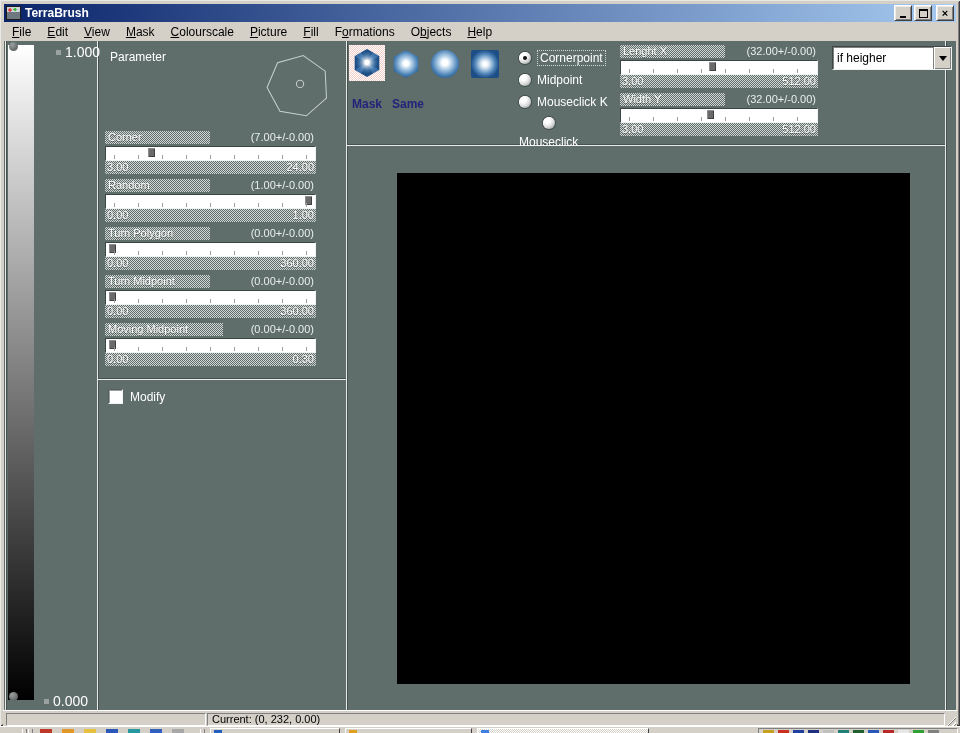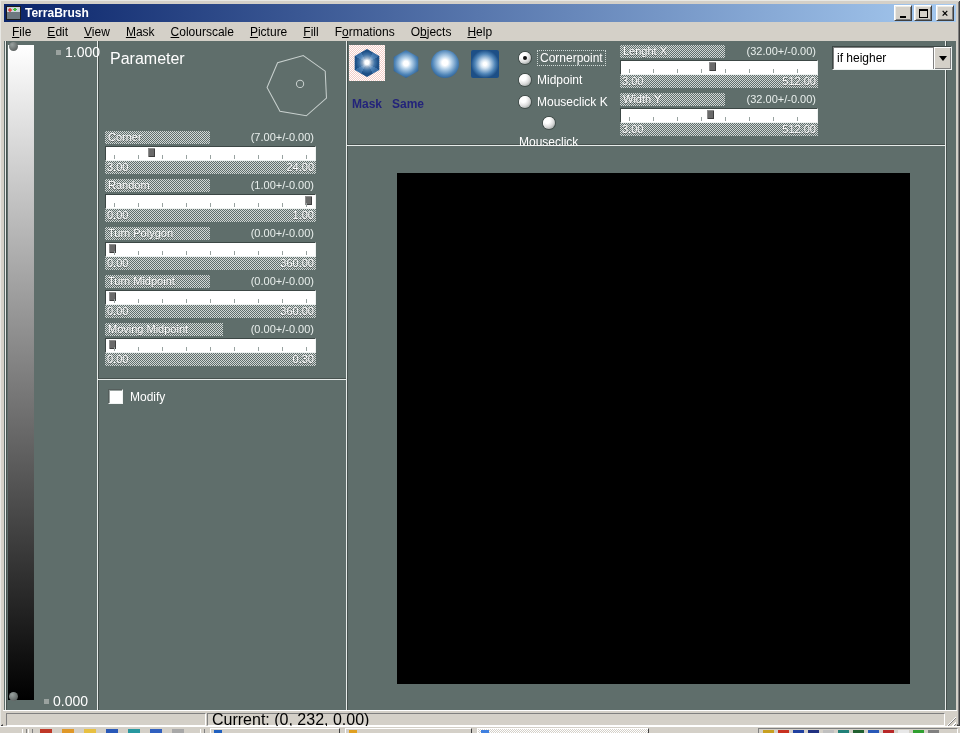--- a/index.html
+++ b/index.html
@@ -101,21 +101,21 @@
 
   
   .checkbox{width:13px;height:13px;background:#fff;
     border:1px solid;border-color:#555e5c #f1f4f3 #f1f4f3 #555e5c;
     box-shadow:inset 1px 1px 0 #9aa2a0;}
 
   
   .statusbar{position:absolute;left:3px;top:710px;width:954px;height:16px;background:#d4d0c8;
     border-top:1px solid #fff;}
   .sb-panel{position:absolute;top:2px;height:11px;border:1px solid;border-color:#808080 #fff #fff #808080;
-    font-size:16px;color:#000;line-height:11px;}
+    font-size:11px;color:#000;line-height:11px;}
   .grip{position:absolute;right:1px;top:3px;width:12px;height:12px;
     background:repeating-linear-gradient(135deg,transparent 0 2px,#fff 2px 3px,#808080 3px 4px);
     clip-path:polygon(100% 0,100% 100%,0 100%);}
 
   
   .taskbar{position:absolute;left:0;top:726px;width:960px;height:7px;background:#d4d0c8;
     border-top:1px solid #fff;overflow:hidden;}
   .tb-handle{position:absolute;top:2px;width:3px;height:8px;border-left:1px solid #fff;border-right:1px solid #808080;}
   .tb-ico{position:absolute;top:2px;width:12px;height:8px;}
   .tb-btn{position:absolute;top:1px;height:10px;background:#d4d0c8;
@@ -174,21 +174,21 @@
     <div class="handle-dot" style="left:5px;top:651px;"></div>
     <div class="scale-label" style="left:52px;top:3px;">
       <span class="scale-sq"></span>
       <span>1.000</span>
     </div>
     <div class="scale-label" style="left:40px;top:652px;">
       <span class="scale-sq"></span>
       <span>0.000</span>
     </div>
 
-    <div class="abs" style="left:106px;top:9px;font-size:16px;">Parameter</div>
+    <div class="abs" style="left:106px;top:9px;font-size:12px;">Parameter</div>
 
     <svg class="abs" style="left:258px;top:12px;" width="72" height="66" viewBox="0 0 68 64">
       <polygon points="39.2,2.5 60.4,17.6 61.6,43.7 42.1,60.9 16.5,56.4 4,33.5 14.2,9.5" fill="none" stroke="#c8d0ce" stroke-width="1"></polygon>
       <circle cx="36" cy="30" r="3.5" fill="none" stroke="#c8d0ce" stroke-width="1"></circle>
     </svg>
 
     <div class="sl" style="left:101px;top:90px;width:211px;">
       <div class="head">
           <span class="lbl dither">Corner</span>
           <span class="val">(7.00+/-0.00)</span>

